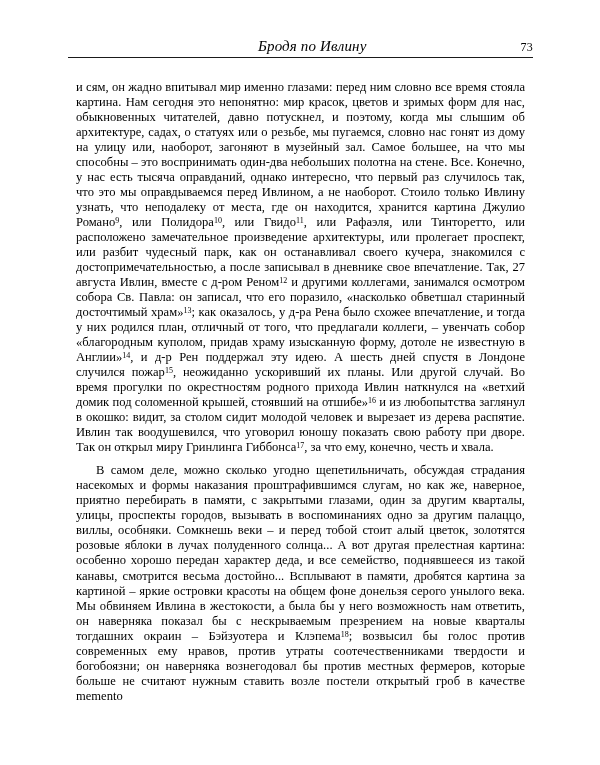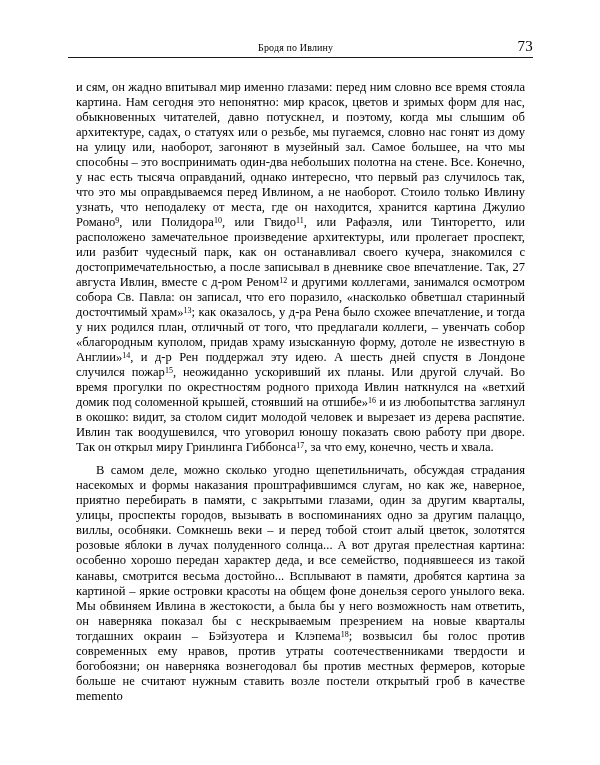--- a/index.html
+++ b/index.html
@@ -25,27 +25,28 @@
     position: absolute;
     left: 68px;
     right: 67px;
     top: 38px;
     height: 18px;
     display: flex;
     align-items: baseline;
     justify-content: space-between;
   }
   .running-head-title {
-    font-size: 10px;
+    font-style: italic;
+    font-size: 15px;
     letter-spacing: 0.15px;
     margin-left: 190px;
     white-space: nowrap;
   }
   .running-head-folio {
-    font-size: 15px;
+    font-size: 12px;
     font-style: normal;
     letter-spacing: 0.2px;
   }
   .head-rule {
     position: absolute;
     left: 68px;
     width: 465px;
     top: 57px;
     height: 1px;
     background: #1a1a1a;

